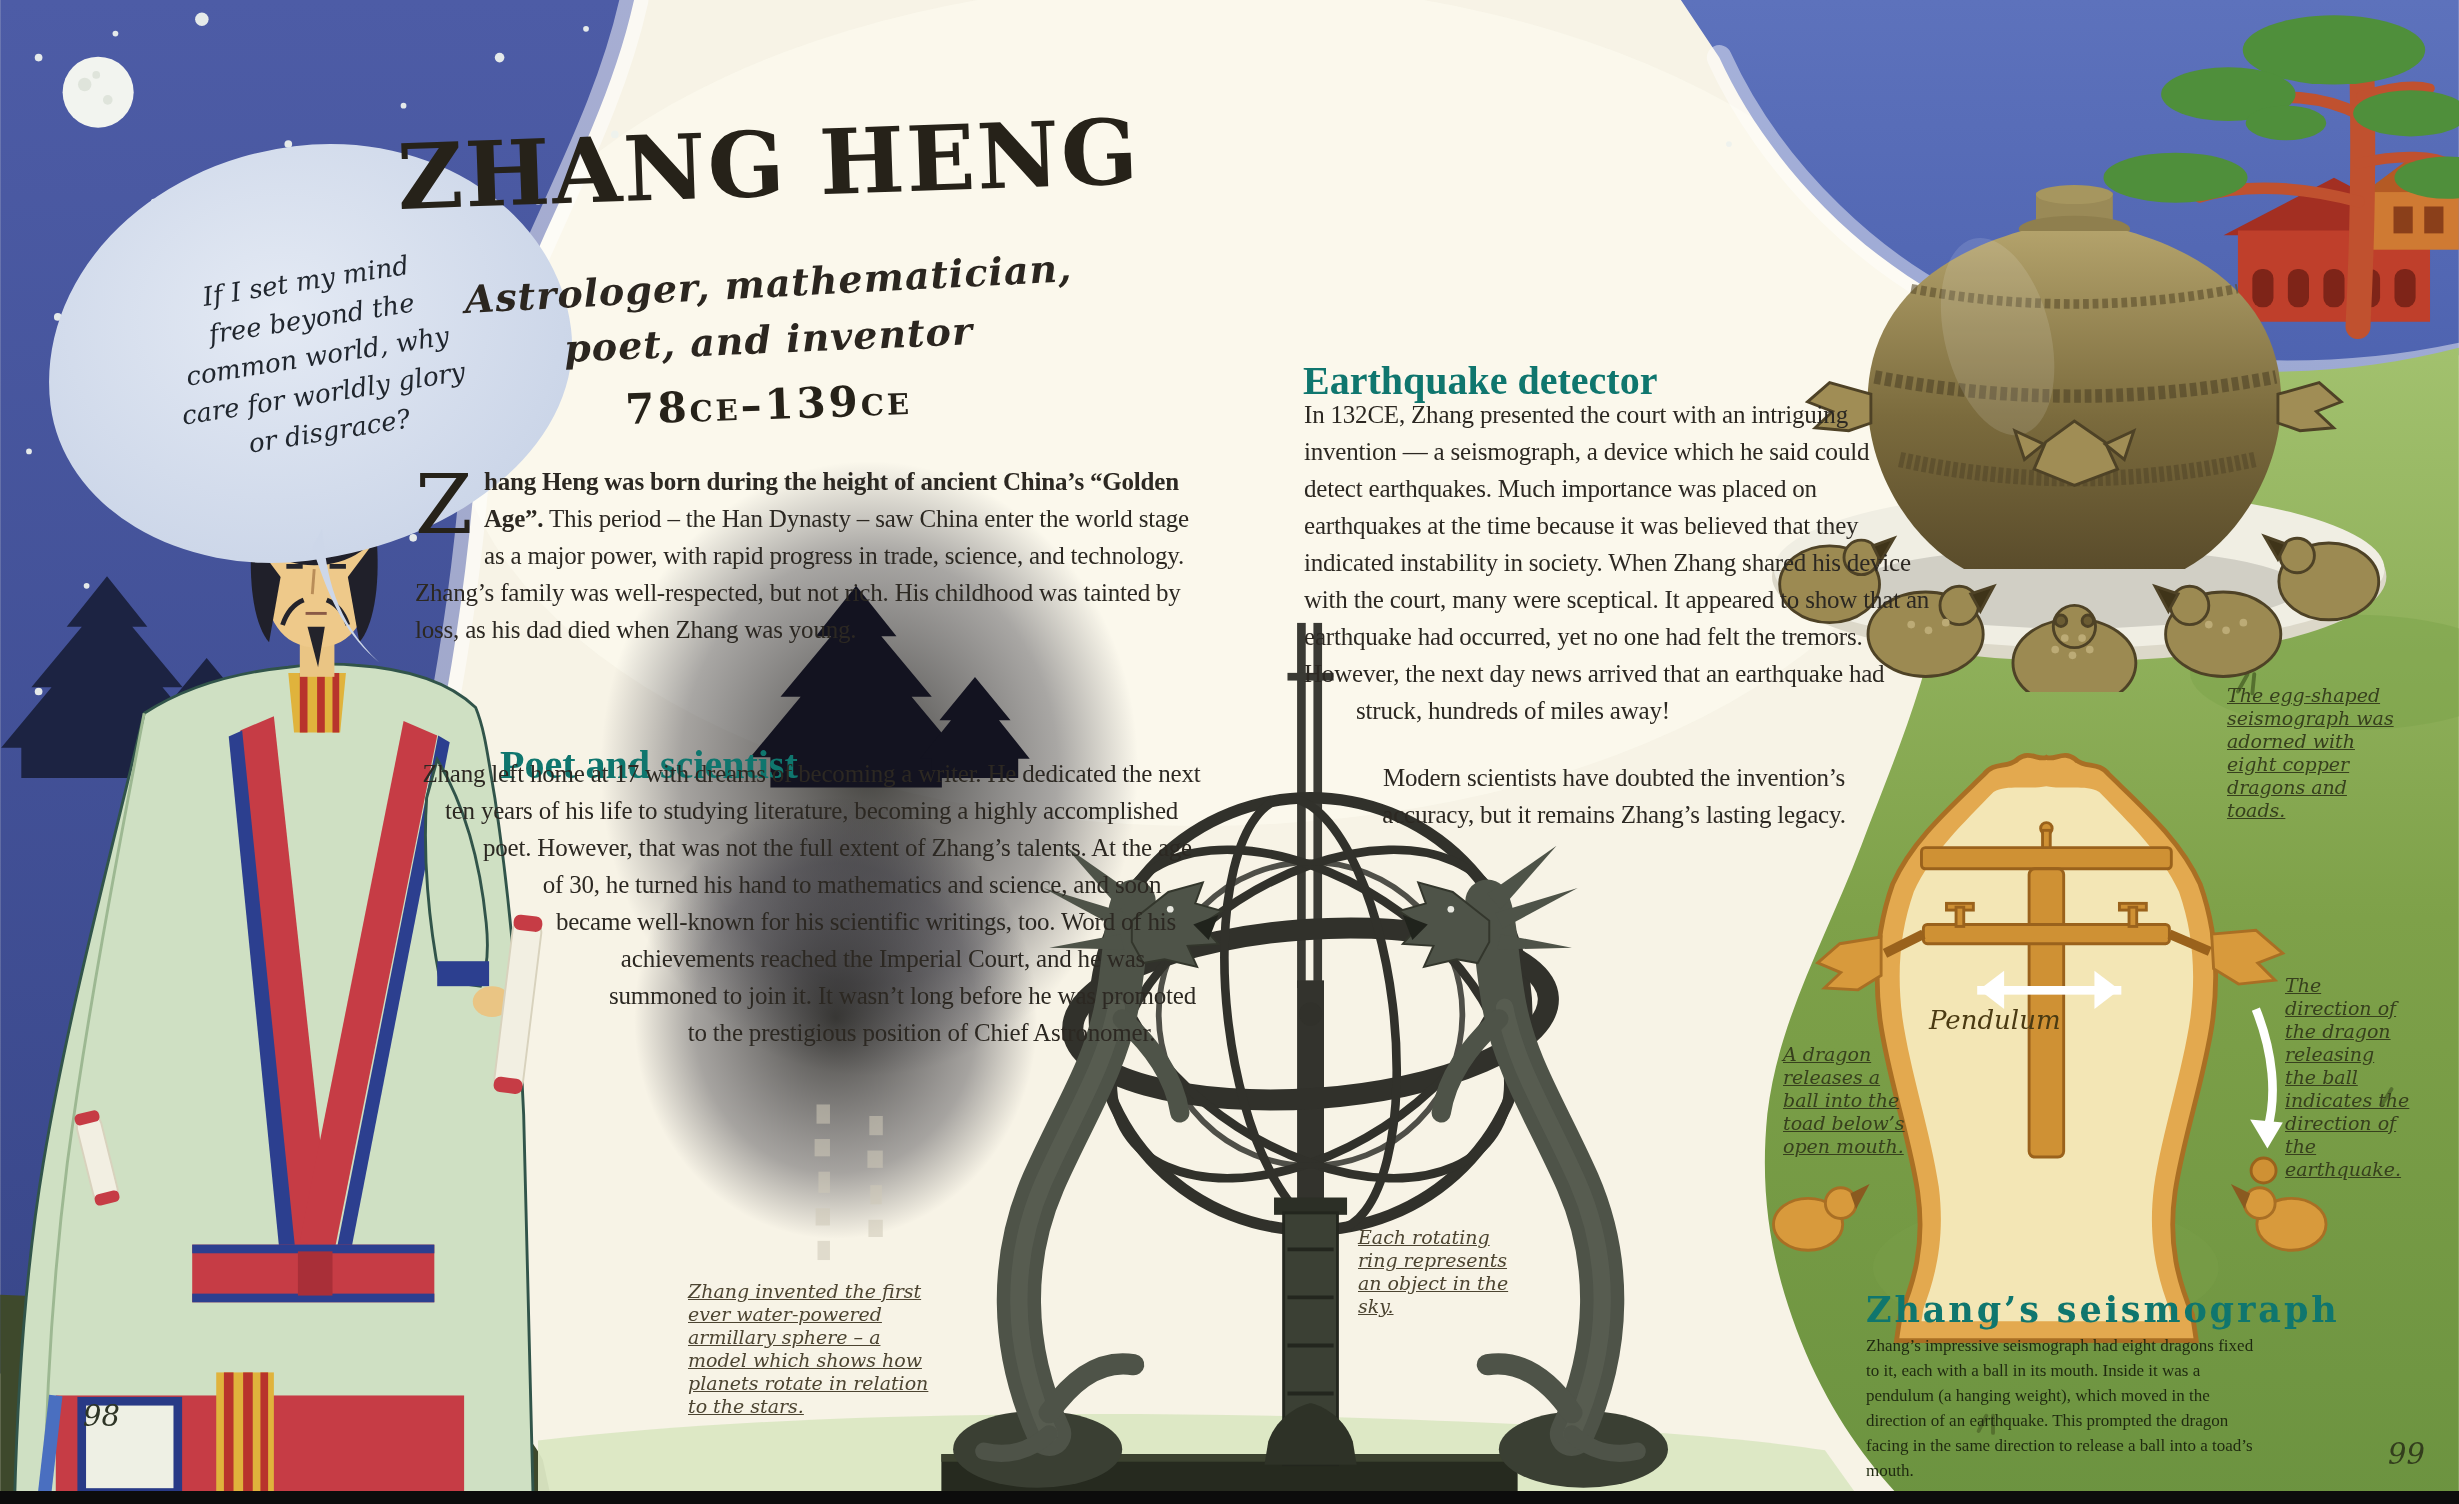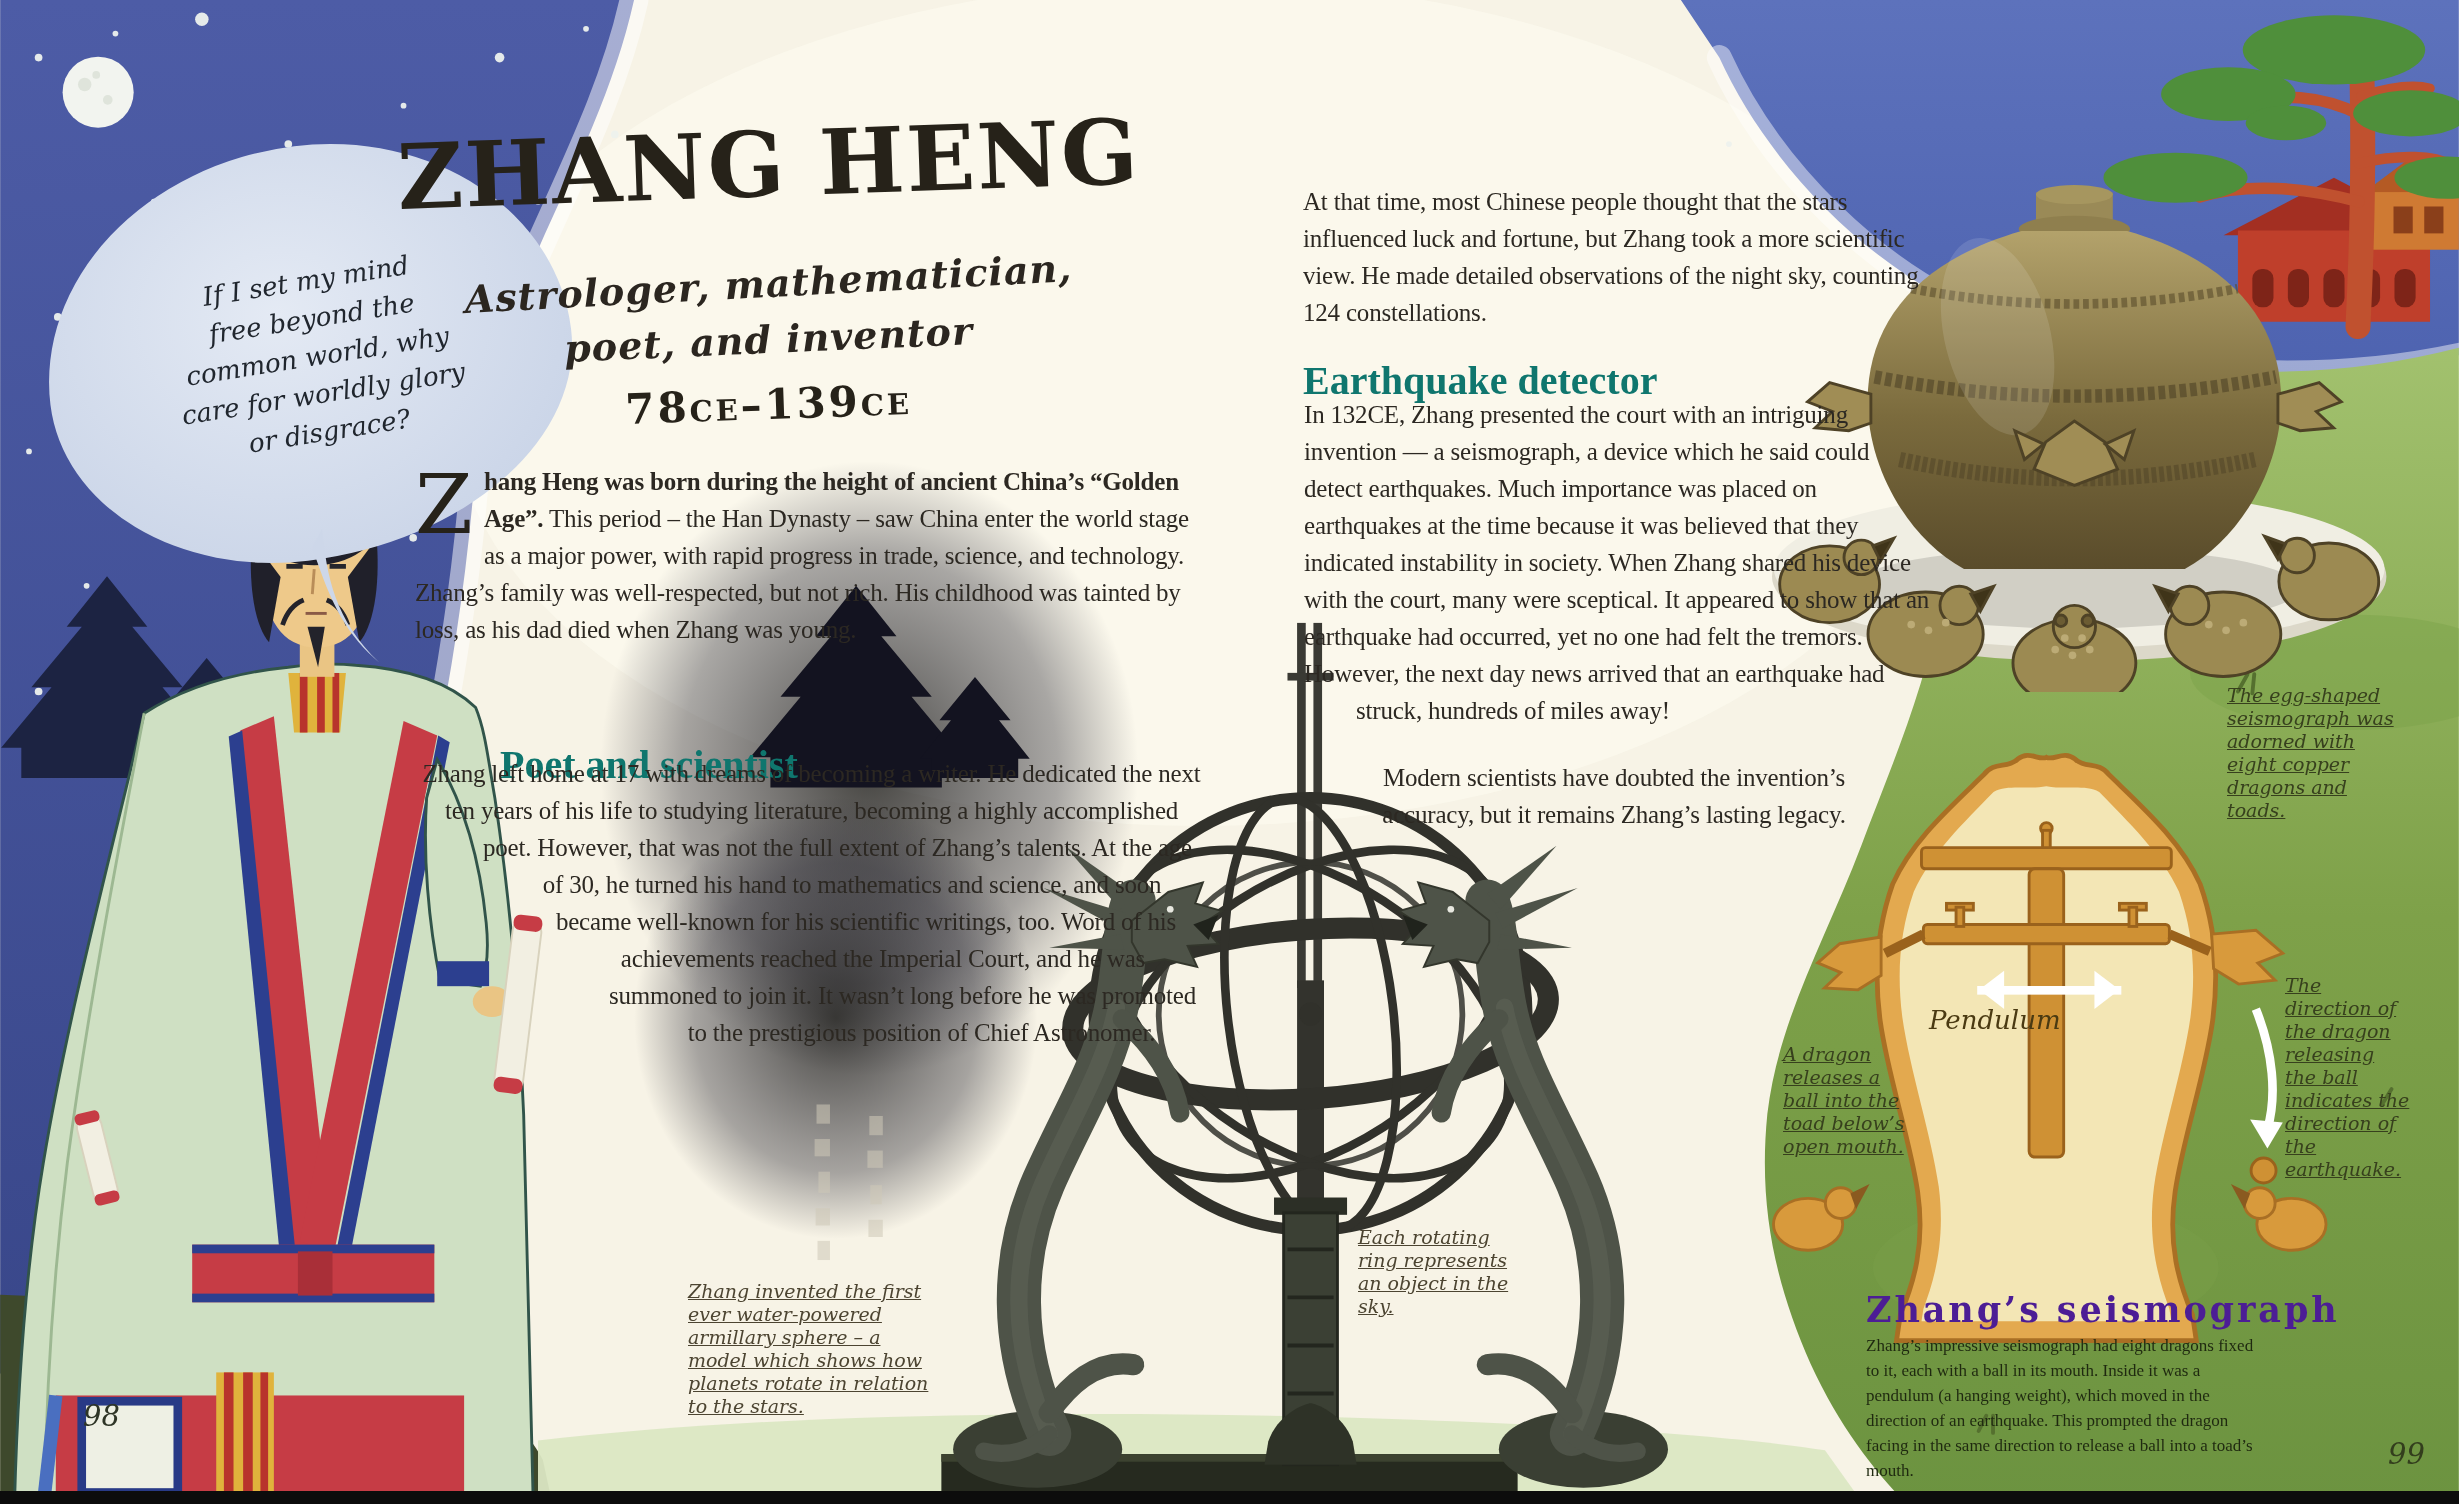--- a/index.html
+++ b/index.html
@@ -55,21 +55,21 @@
   #quake-tail{left:1345px;top:759px;width:538px;text-align:center;}
 
   
   #cap-armillary{left:688px;top:1280px;width:252px;}
   #cap-rings{left:1358px;top:1226px;width:154px;}
   #cap-photo{left:2227px;top:684px;width:173px;}
   #cap-dragonball{left:1783px;top:1043px;width:134px;}
   #lbl-pendulum{left:1929px;top:1005px;width:163px;font-size:26px;color:#4a3a12;}
   #cap-direction{left:2285px;top:974px;width:125px;}
 
-  #seismo-head{left:1866px;top:1289px;font-size:35px;letter-spacing:2.9px;color:#4c1d95;}
+  #seismo-head{left:1866px;top:1289px;font-size:35px;letter-spacing:2.9px;color:#0f766e;}
   #seismo-body{left:1866px;top:1333px;width:388px;font-size:17px;line-height:25px;color:#1f2910;}
 
   .pagenum{font-size:29px;}
   #pg-left{left:83px;top:1399px;color:#2e3526;}
   #pg-right{left:2388px;top:1437px;color:#333e1d;}
 
   #bottom-bar{left:0;top:1491px;width:2459px;height:13.4px;background:#0c0c0c;}
 </style>
 </head>
 <body>
@@ -537,21 +537,20 @@
     <span class="spr" style="width:1px;height:146px;"></span>
     <span class="spr" style="width:43px;"></span>
     <span class="spr" style="width:82px;"></span>
     <span class="spr" style="width:120px;"></span>
     <span class="spr" style="width:163px;"></span>
     <span class="spr" style="width:226px;"></span>
     <span class="spr" style="width:288px;height:110px;"></span>
     <span>Zhang left home at 17 with dreams of becoming a writer. He dedicated the next ten years of his life to studying literature, becoming a highly accomplished poet. However, that was not the full extent of Zhang’s talents. At the age of 30, he turned his hand to mathematics and science, and soon became well-known for his scientific writings, too. Word of his achievements reached the Imperial Court, and he was summoned to join it. It wasn’t long before he was promoted to the prestigious position of Chief Astronomer.</span>
   </div>
 
-  <div id="stars-para" class="abs body-text">At that time, most Chinese people thought that the stars influenced luck and fortune, but Zhang took a more scientific view. He made detailed observations of the night sky, counting 124 constellations.</div>
   <div id="quake-head" class="abs section-head">Earthquake detector</div>
   <div id="quake-body" class="abs body-text">
     <span class="spl" style="width:1px;height:329px;"></span>
     <span class="spl" style="width:53px;"></span>
     <span>In 132CE, Zhang presented the court with an intriguing invention — a seismograph, a device which he said could detect earthquakes. Much importance was placed on earthquakes at the time because it was believed that they indicated instability in society. When Zhang shared his device with the court, many were sceptical. It appeared to show that an earthquake had occurred, yet no one had felt the tremors. However, the next day news arrived that an earthquake had struck, hundreds of miles away!</span>
   </div>
   <div id="quake-tail" class="abs body-text">Modern scientists have doubted the invention’s accuracy, but it remains Zhang’s lasting legacy.</div>
 
   <div id="cap-armillary" class="abs hand caption cap-cream">Zhang invented the first ever water-powered armillary sphere – a model which shows how planets rotate in relation to the stars.</div>
   <div id="cap-rings" class="abs hand caption cap-cream">Each rotating ring represents an object in the sky.</div>

